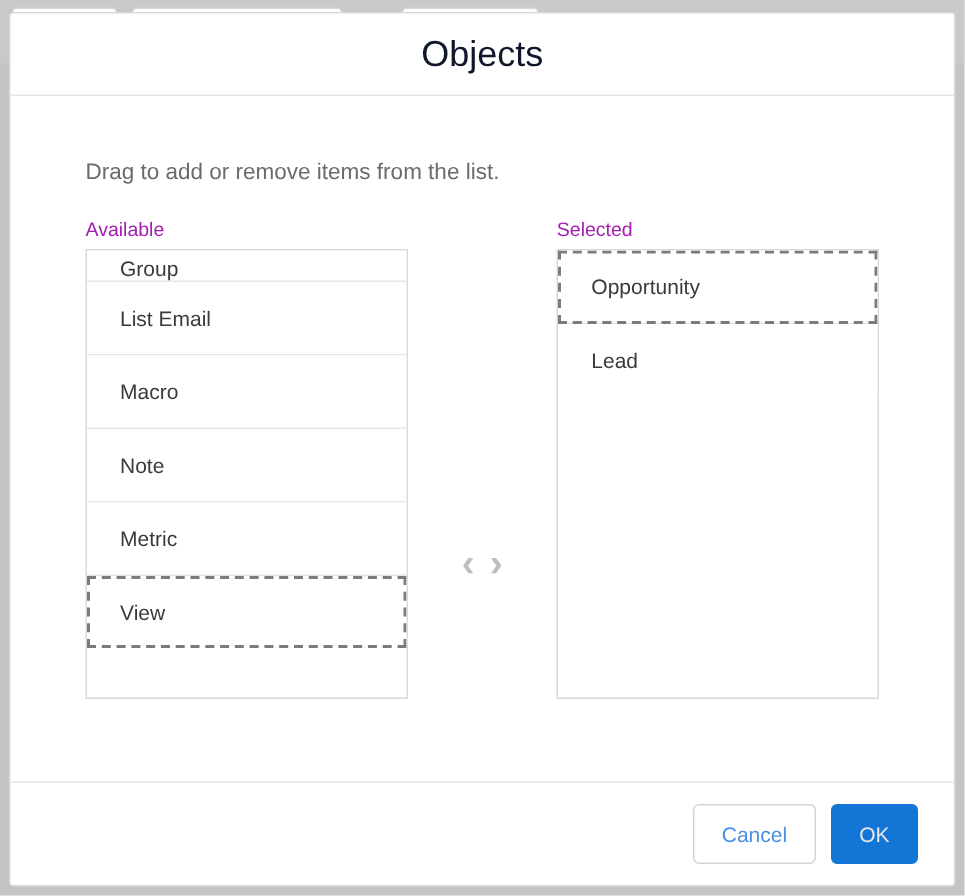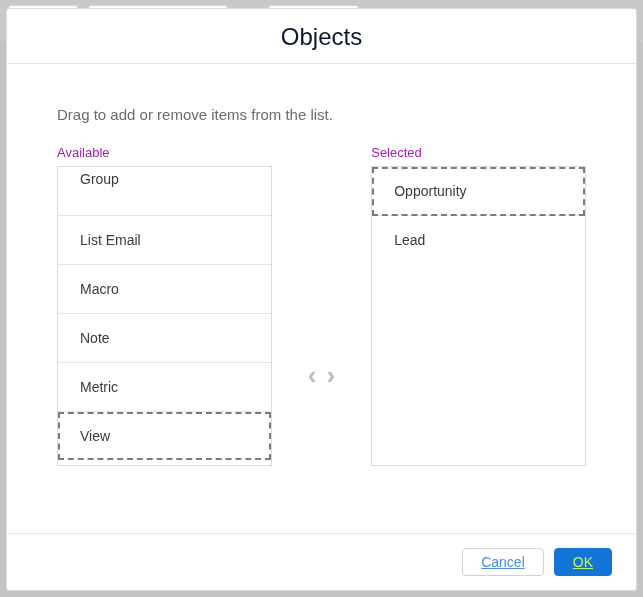--- a/index.html
+++ b/index.html
@@ -123,34 +123,33 @@
 }
 
 .modal-footer {
   border-top: 1px solid #e4e6e9;
   padding: 14px 24px;
   display: flex;
   justify-content: flex-end;
   gap: 10px;
 }
 .btn {
-  height: 28px;
+  height: 40px;
   padding: 0 18px;
   border-radius: 4px;
   border: 1px solid #cfd3d9;
   background: #fff;
   color: #4a90e2;
   font-size: 14px;
   cursor: pointer;
-  text-decoration: underline;
 }
 .btn.primary {
   background: #1376d6;
   border-color: #1376d6;
-  color: #bef264;
+  color: #e5e5e5;
 }
 </style>
 </head>
 <body>
 
 <div class="toolbar">
   <div class="tb-dd" style="width:70px">
     <span>t</span>
     <span class="caret">▼</span>
   </div>
@@ -171,21 +170,21 @@
   <div class="modal-header">
     <h1>Objects</h1>
   </div>
   <div class="modal-body">
     <div class="instruction">Drag to add or remove items from the list.</div>
     <div class="cols">
 
       <div class="col">
         <div class="col-label">Available</div>
         <div class="listbox" id="available-box" style="padding-top: 0px;">
-            <div class="item" draggable="true" style="padding-top: 4px; padding-bottom: 28px;">Group</div>
+            <div class="item" draggable="true" style="padding-top: 4px; padding-bottom: 0;">Group</div>
             <div class="item" draggable="true">List Email</div>
             <div class="item" draggable="true">Macro</div>
             <div class="item" draggable="true">Note</div>
             <div class="item" draggable="true">Metric</div>
             <div class="item hl" draggable="true">View</div>
           </div>
       </div>
 
       <div class="mid">
         <span class="arrow">‹</span>

